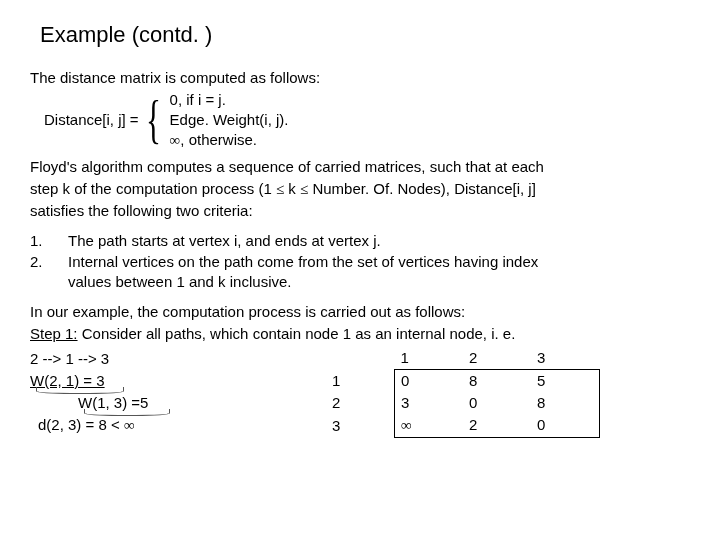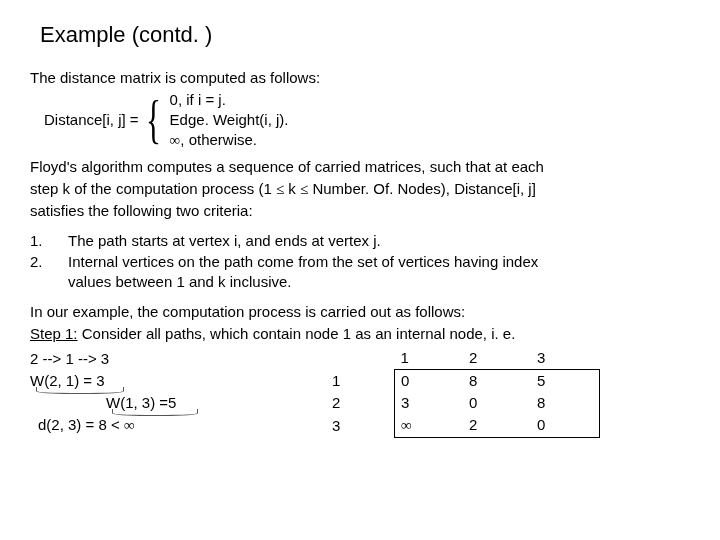--- a/index.html
+++ b/index.html
@@ -77,21 +77,21 @@
     position: absolute;
     left: 6px;
     right: 6px;
     bottom: -3px;
     height: 6px;
     border-bottom: 1px solid #555;
     border-left: 1px solid #555;
     border-right: 1px solid #555;
     border-radius: 0 0 40% 40%;
   }
-  .indent1 { margin-left: 76px; }
+  .indent1 { margin-left: 48px; }
   .indent-d { margin-left: 8px; }
   .inf { font-family: "Times New Roman", serif; }
   .le { font-family: "Times New Roman", serif; }
 </style>
 </head>
 <body>
 
 <div class="title">Example (contd. )</div>
 
 <div class="para">The distance matrix is computed as follows:</div>
@@ -128,21 +128,21 @@
 
 <div class="example-block">
   <div class="para">In our example, the computation process is carried out as follows:</div>
   <div class="para step-label">
     <span class="underline">Step 1:</span><span> Consider all paths, which contain node 1 as an internal node, i. e.</span>
   </div>
 
   <div class="lower-row">
     <div class="left-col">
       <div class="para">2  --&gt;   1  --&gt;   3</div>
-      <div class="para annot" style="width:100px;">W(2, 1) = 3</div>
+      <div class="para annot" style="width:100px;text-decoration:underline;">W(2, 1) = 3</div>
       <div class="para indent1 annot" style="width:98px;">W(1, 3) =5</div>
       <div class="para indent-d">
         <span>d(2, 3) = 8 &lt; </span><span class="inf">∞</span>
       </div>
     </div>
 
     <div class="matrix-wrap">
       <table class="matrix">
         <tbody>
             <tr>

